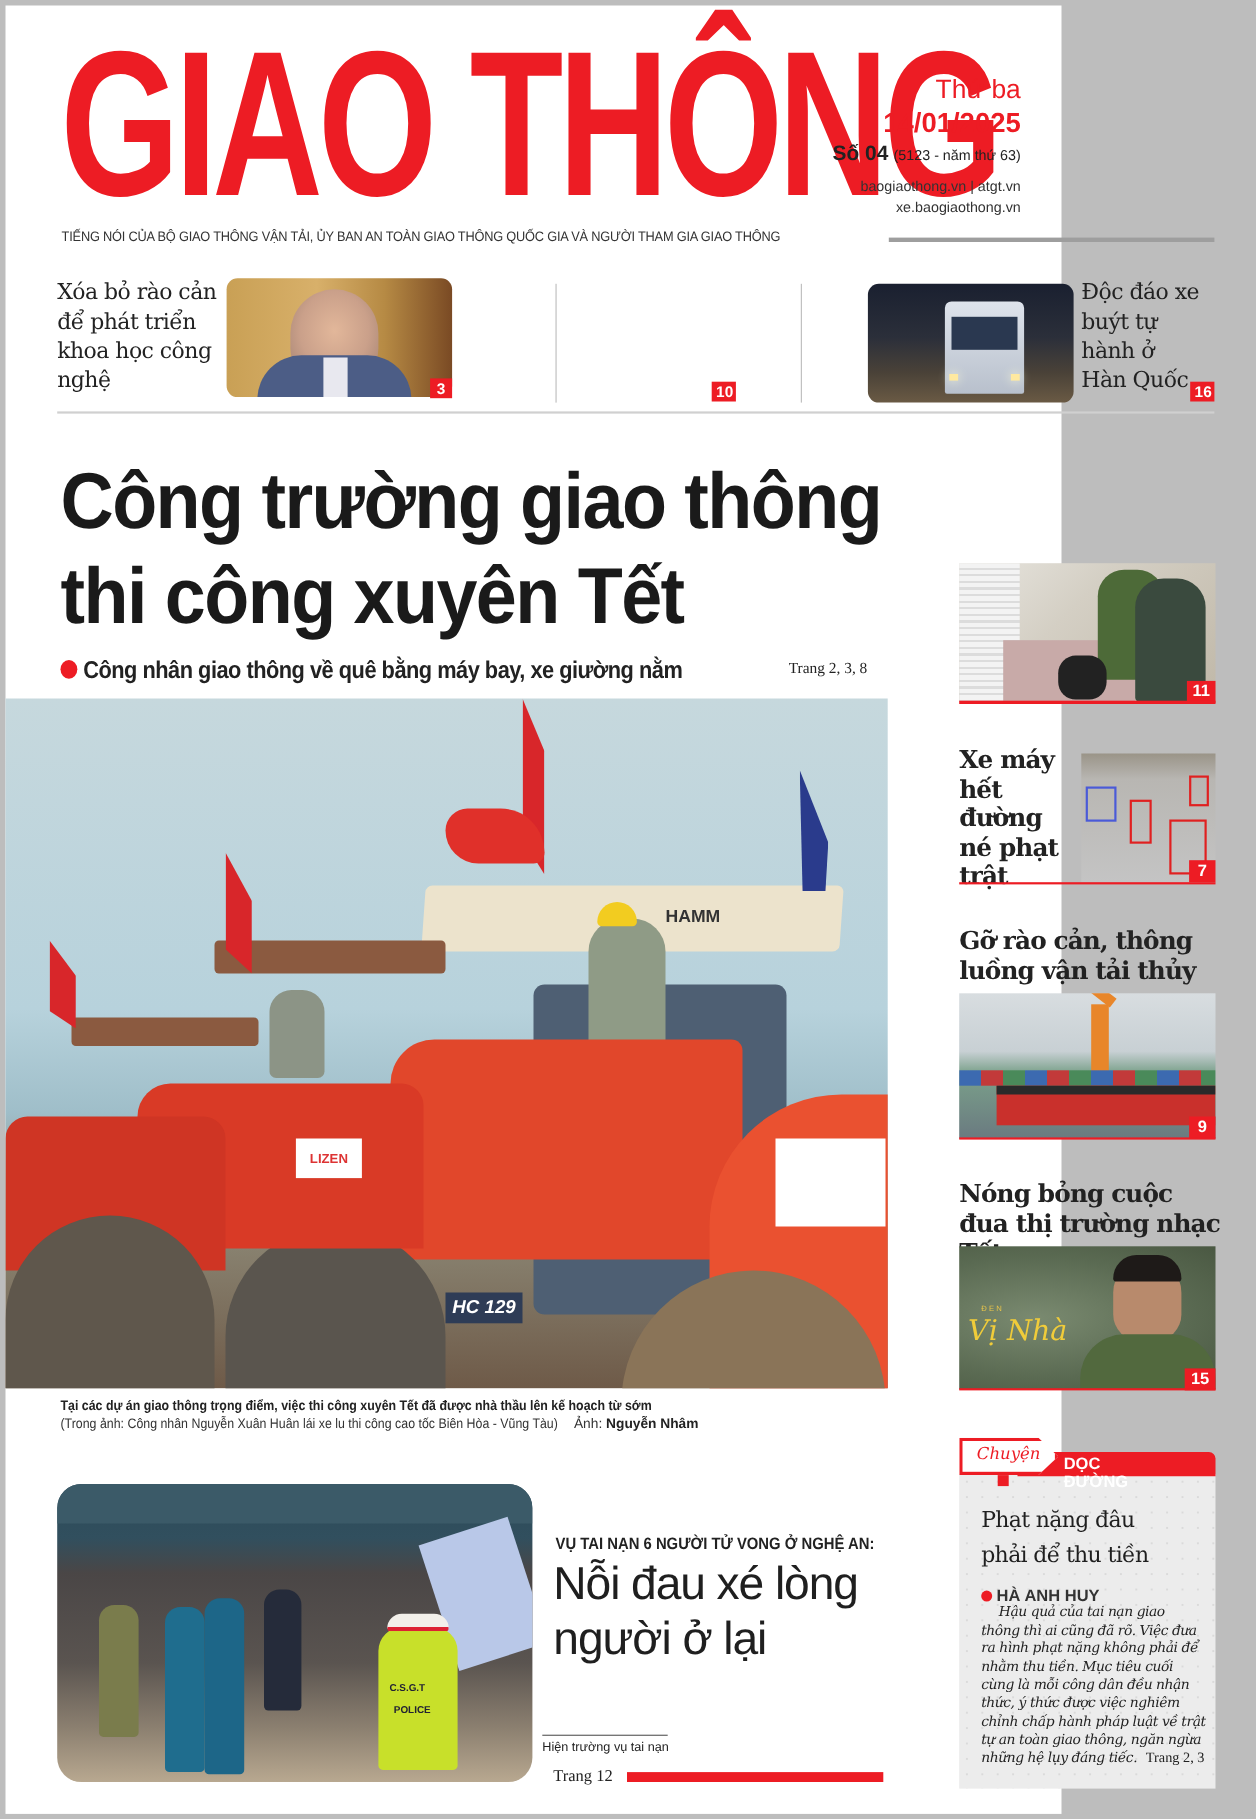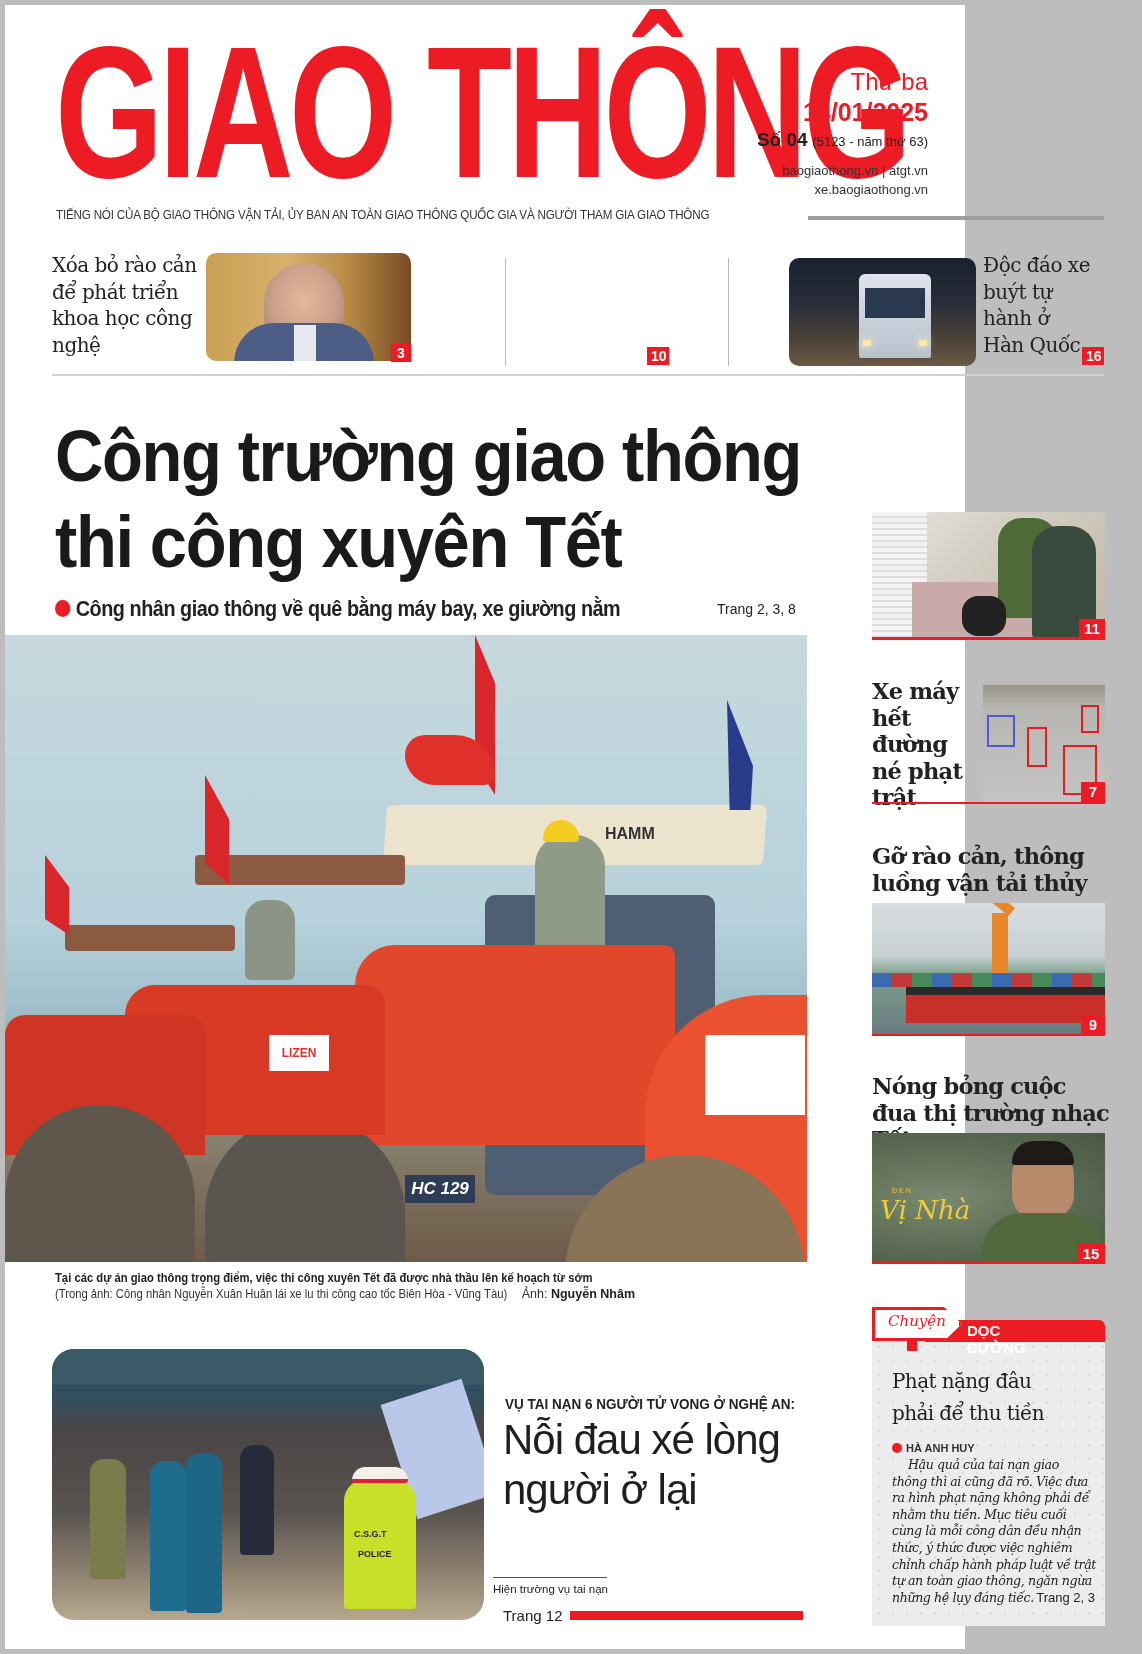--- a/index.html
+++ b/index.html
@@ -21,21 +21,21 @@
   
   .teaser-text{font-family:"DejaVu Serif",serif;font-size:20px;line-height:26.5px;color:#222;letter-spacing:-0.5px}
   .badge{position:absolute;background:#ed1c24;color:#fff;font-weight:bold;font-size:14px;line-height:18px;padding:0 4px;text-align:center}
   .photo{position:absolute;overflow:hidden;border-radius:10px}
   .vsep{position:absolute;width:1px;background:#bbb}
   .hrule{position:absolute;height:2px;background:#d0d0d0}
   
   .headline{left:50px;top:408px;font-weight:bold;font-size:72px;line-height:86px;letter-spacing:-1.5px;color:#1a1a1a;transform:scaleX(0.93);transform-origin:left top;white-space:nowrap}
   .subhead{left:50px;top:591px;font-weight:bold;font-size:22px;color:#222;letter-spacing:-0.5px;white-space:nowrap;transform:scaleX(0.9);transform-origin:left top}
   .subhead .dot{display:inline-block;width:17px;height:17px;border-radius:50%;background:#ed1c24;margin-right:6px;vertical-align:-1px}
-  .pageref{font-family:Liberation Sans, sans-serif;font-size:14px;color:#222;white-space:nowrap}
+  .pageref{font-family:Liberation Serif, serif;font-size:14px;color:#222;white-space:nowrap}
   .caption-bold{left:50px;top:1266px;font-size:12.5px;font-weight:bold;color:#222;white-space:nowrap;transform:scaleX(0.9);transform-origin:left top}
   .caption{left:50px;top:1282px;font-size:12.5px;color:#333;white-space:nowrap;transform:scaleX(0.9);transform-origin:left top}
   .credit{right:330px;top:1282px;font-size:12.5px;color:#333;white-space:nowrap}
   .credit b{color:#222}
   
   .rc-title{font-family:"DejaVu Serif",serif;font-weight:bold;font-size:22.5px;line-height:26.5px;color:#222;letter-spacing:-0.8px}
   .redline{position:absolute;height:3px;background:#ed1c24}
   
   .kicker{left:500px;top:1390px;font-weight:bold;font-size:15px;color:#222;white-space:nowrap;transform:scaleX(0.9);transform-origin:left top}
   .story2{left:498px;top:1410px;font-size:42px;line-height:50px;color:#1f1f1f;letter-spacing:-1px}
@@ -192,21 +192,21 @@
     <div class="abs" style="left:110px;top:80px;width:123px;height:60px;background:#52693e;border-radius:40px 40px 0 0"></div>
   </div>
   <div class="badge" style="left:1072px;top:1239px;width:28px;font-size:15px;line-height:20px">15</div>
   <div class="redline" style="left:867px;top:1257px;width:233px;height:2px"></div>
 
   <div class="abs opbox">
     <div class="abs op-title" style="left:20px;top:25px;width:210px">
       <div>Phạt nặng đâu</div>
       <div>phải để thu tiền</div>
     </div>
-    <div class="abs" style="left:20px;top:102px;font-weight:bold;font-size:11px;color:#333"><span style="display:inline-block;width:10px;height:10px;border-radius:50%;background:#ed1c24;margin-right:4px;vertical-align:-1px"></span><span>HÀ ANH HUY</span></div>
+    <div class="abs" style="left:20px;top:102px;font-weight:bold;font-size:15px;color:#333"><span style="display:inline-block;width:10px;height:10px;border-radius:50%;background:#ed1c24;margin-right:4px;vertical-align:-1px"></span><span>HÀ ANH HUY</span></div>
     <div class="abs op-body" style="left:20px;top:117px;width:205px;text-indent:16px">Hậu quả của tai nạn giao thông thì ai cũng đã rõ. Việc đưa ra hình phạt nặng không phải để nhằm thu tiền. Mục tiêu cuối cùng là mỗi công dân đều nhận thức, ý thức được việc nghiêm chỉnh chấp hành pháp luật về trật tự an toàn giao thông, ngăn ngừa những hệ lụy đáng tiếc.</div>
     <div class="abs pageref" style="right:10px;top:250px;font-size:13px">Trang 2, 3</div>
   </div>
 
   <div class="abs" style="left:920px;top:1315px;width:180px;height:22px;background:#ed1c24;border-radius:0 6px 0 0"></div>
   <div class="abs" style="left:962px;top:1317px;font-weight:bold;font-size:15px;color:#fff">DỌC ĐƯỜNG</div>
   <div class="abs" style="left:867px;top:1302px;width:90px;height:34px;background:#fff;border:3px solid #ed1c24;clip-path:polygon(0 0,80% 0,100% 50%,80% 100%,0 100%)"></div>
   <div class="abs" style="left:883px;top:1307px;font-family:'DejaVu Serif',serif;font-style:italic;font-size:15px;color:#ed1c24">Chuyện</div>
   <div class="abs" style="left:902px;top:1336px;width:10px;height:10px;background:#ed1c24"></div>
 

